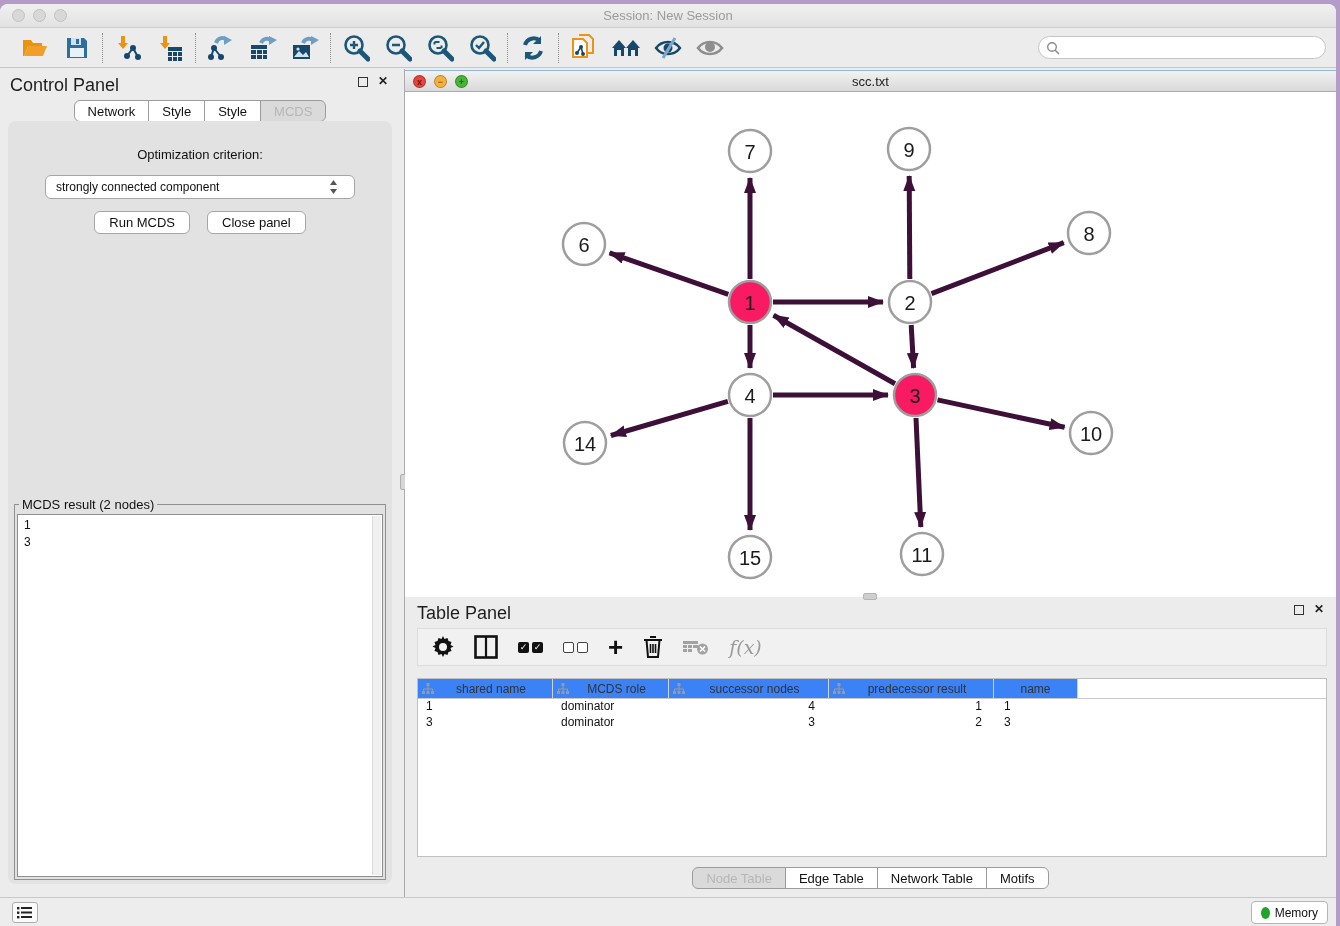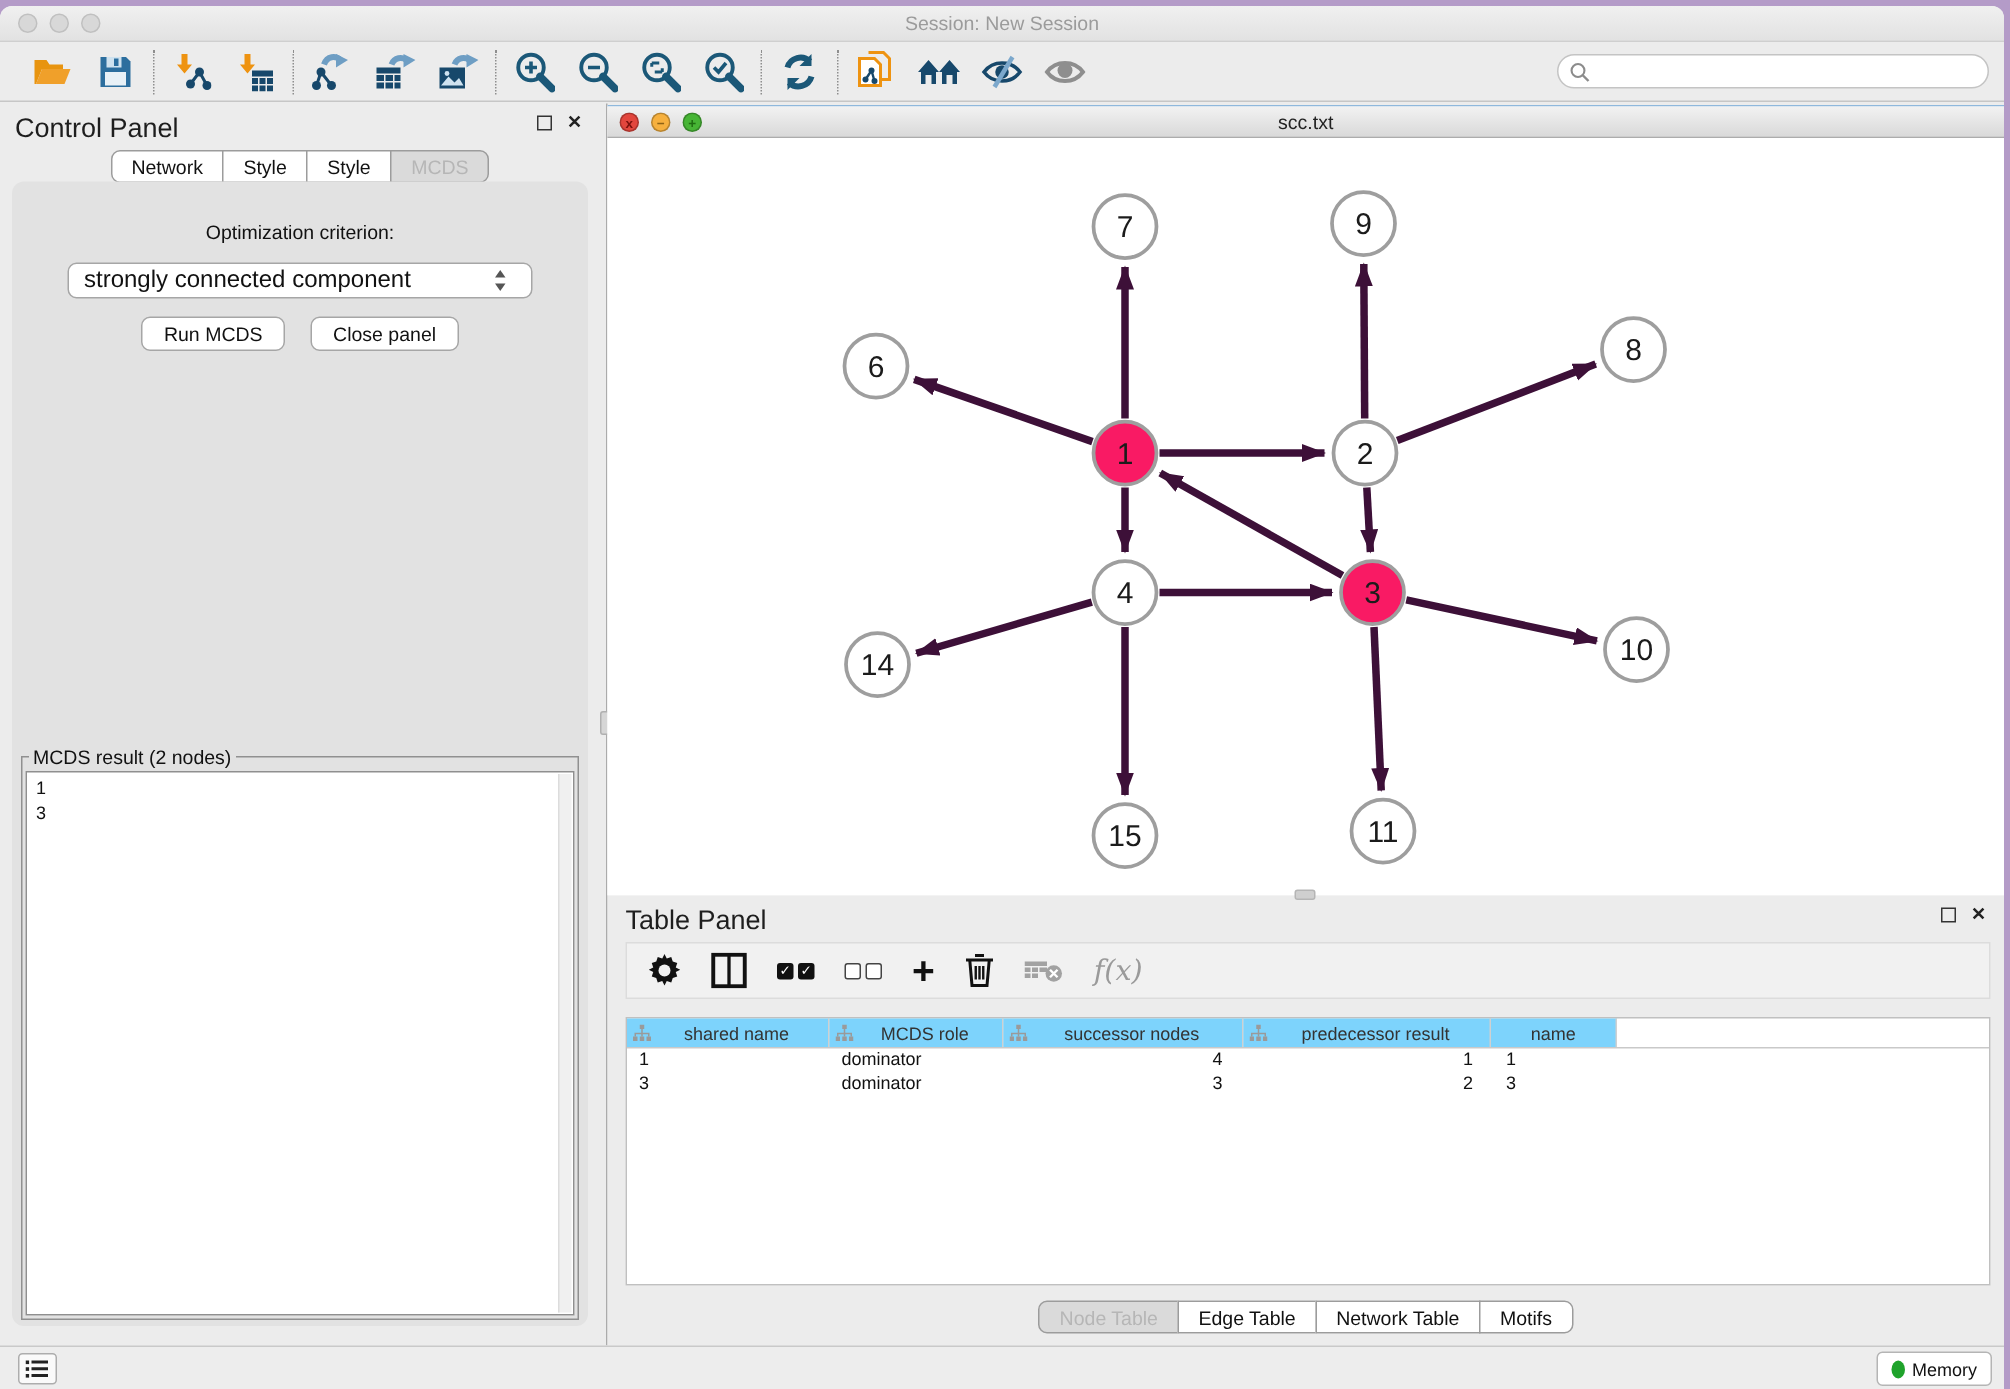--- a/index.html
+++ b/index.html
@@ -39,21 +39,21 @@
   .cp-tabs { position:absolute; top:31px; left:0; right:0; display:flex; justify-content:center; }
   .tab { height:22px; padding:0 13px; background:#fff; border:1px solid #9c9c9c; margin-left:-1px;
     font-size:13px; color:#111; display:flex; align-items:center; }
   .tab:first-child { border-radius:6px 0 0 6px; margin-left:0; }
   .tab:last-child { border-radius:0 6px 6px 0; }
   .tab.active { background:#dadada; color:#b6b6b6; }
 
   .cp-body { position:absolute; top:52px; left:8px; right:8px; bottom:13px; background:#e2e2e2; border-radius:8px; }
   .opt-label { margin-top:26px; text-align:center; font-size:13px; color:#111; }
   .select { margin:13px auto 0; width:310px; height:24px; background:#fff; border:1px solid #a6a6a6;
-    border-radius:6px; display:flex; align-items:center; padding:0 16px 0 10px; font-size:16px; color:#111; }
+    border-radius:6px; display:flex; align-items:center; padding:0 16px 0 10px; font-size:12px; color:#111; }
   .select .sel-text { flex:1; }
   .btn-row { margin-top:12px; display:flex; justify-content:center; gap:17px; }
   .pbtn { height:23px; padding:0 14px; background:#fff; border:1px solid #a6a6a6; border-radius:6px;
     font-size:13px; color:#111; display:flex; align-items:center; }
 
   fieldset.result { position:absolute; left:6px; right:6px; top:376px; bottom:4px;
     border:1px solid #909090; padding:2px; }
   fieldset.result legend { font-size:13px; color:#111; padding:0 3px; margin-left:2px; }
   .result-inner { position:relative; width:100%; height:100%; background:#fff; border:1px solid #8f8f8f;
     font-size:12px; color:#111; padding:2px 6px; line-height:17px; }
@@ -94,21 +94,21 @@
   .tpicon { display:flex; align-items:center; justify-content:center; height:30px; }
   .cbpair { display:flex; gap:3px; }
   .cb { width:11px; height:11px; border-radius:2px; }
   .cb.on { background:#111; color:#fff; font-size:9px; line-height:11px; text-align:center; }
   .cb.off { background:#fff; border:1.5px solid #444; }
   .plus-glyph { font-size:26px; font-weight:bold; color:#111; line-height:26px; }
   .fx { font-family:"DejaVu Serif", serif; font-style:italic; font-size:19px; color:#9a9a9a; }
 
   .ntable { position:absolute; left:12px; right:9px; top:81px; height:179px; background:#fff; border:1px solid #c0c0c0; }
   .thead { display:flex; height:20px; border-bottom:1px solid #c9c9c9; }
-  .th { background:#7dd3fc; border-right:1px solid #d0d0d0; display:flex; align-items:center;
+  .th { background:#3b82f6; border-right:1px solid #d0d0d0; display:flex; align-items:center;
     font-size:12px; color:#333; padding:0 4px; }
   .th .thlabel { flex:1; text-align:center; }
   .trow { display:flex; height:16px; font-size:12px; color:#111; }
   .td { overflow:hidden; white-space:nowrap; }
 
   .tp-tabs { position:absolute; left:0; right:0; top:270px; display:flex; justify-content:center; }
 
   
   #status-bar { position:absolute; left:0; top:893px; width:1336px; height:29px; background:#ededed;
     border-top:1px solid #c9c9c9; }

